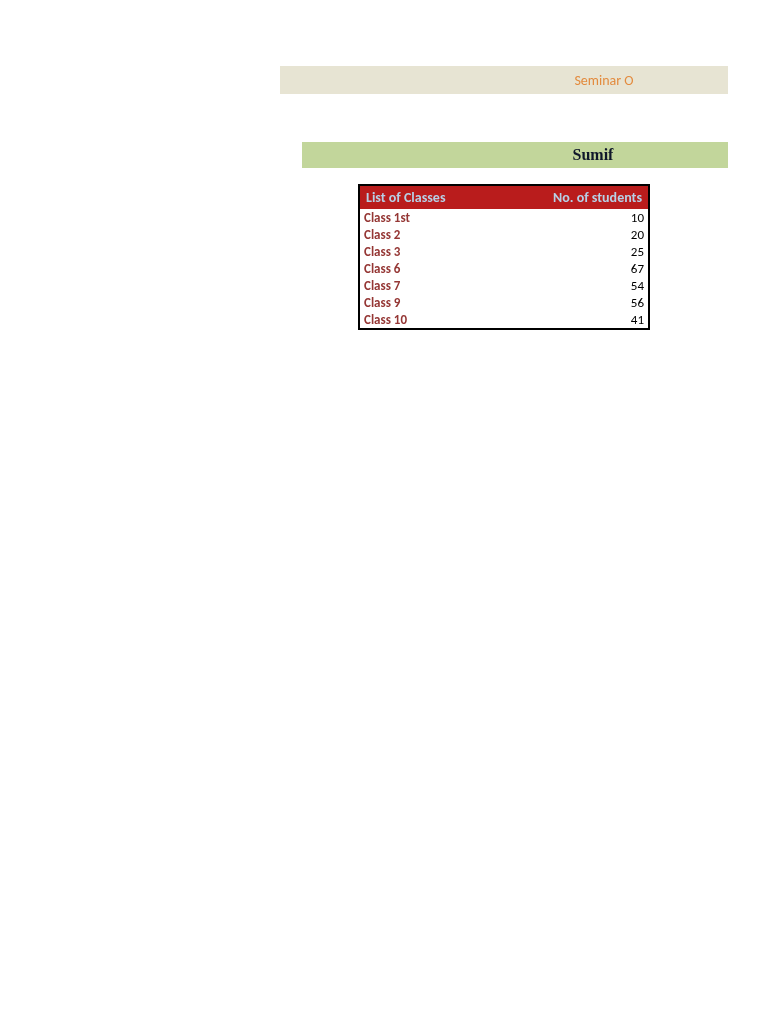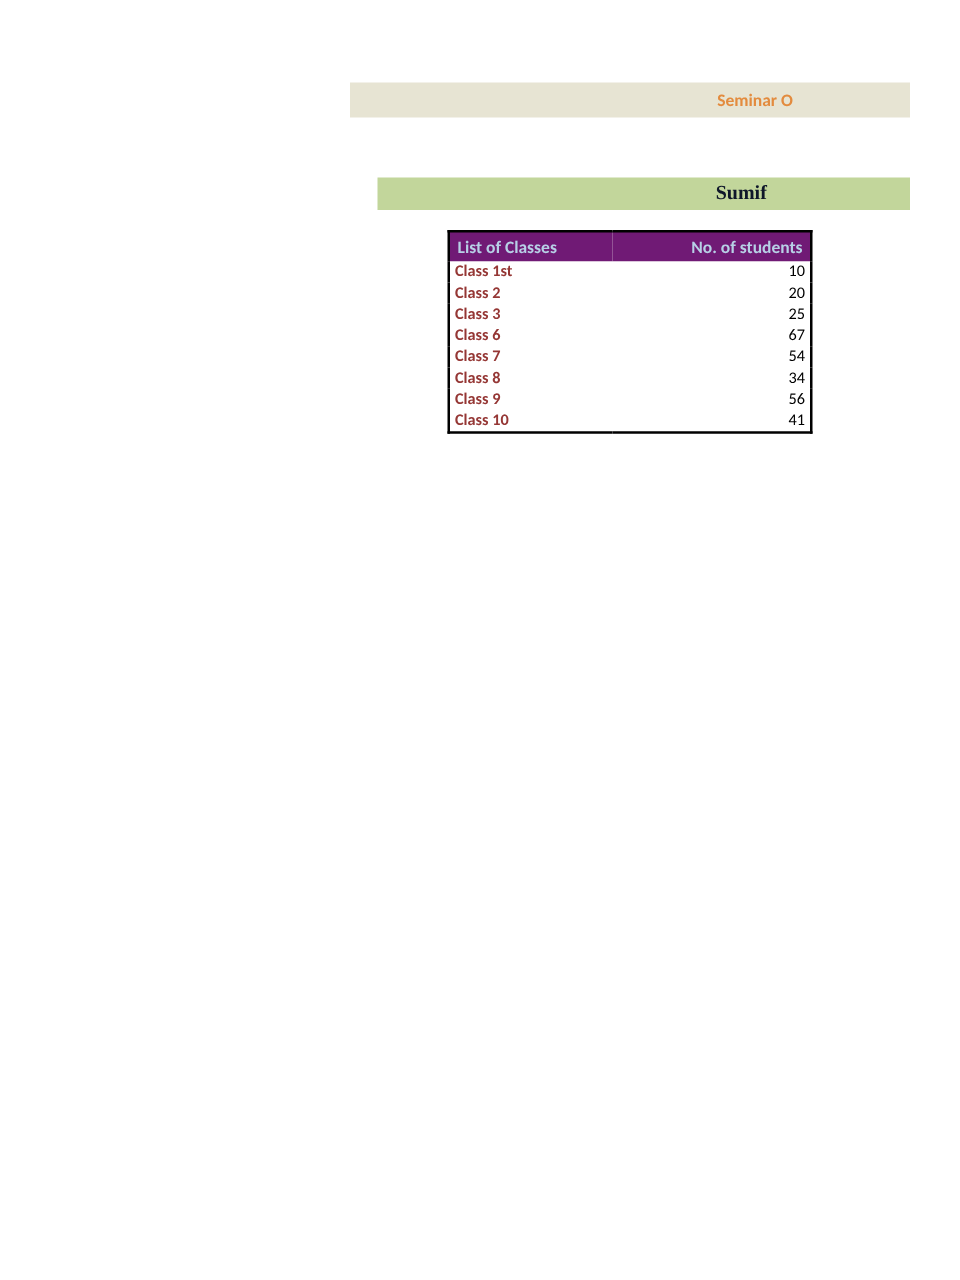--- a/index.html
+++ b/index.html
@@ -21,21 +21,21 @@
       width: 448px;
       height: 28px;
       background: #e7e4d3;
       display: flex;
       align-items: center;
       justify-content: center;
       padding-left: 200px;
     }
     .banner-top-text {
       color: #e38b3e;
-      font-weight: bold;
+      font-weight: normal;
       font-size: 14px;
     }
     .banner-section {
       position: absolute;
       left: 302px;
       top: 142px;
       width: 426px;
       height: 26px;
       background: #c2d69b;
       display: flex;
@@ -51,21 +51,21 @@
     }
     .data-table {
       position: absolute;
       left: 358px;
       top: 184px;
       width: 292px;
       border: 2px solid #000000;
       border-collapse: collapse;
     }
     .table-header {
-      background: #701a75;
+      background: #b91c1c;
     }
     .table-header th {
       color: #b7d0e6;
       font-weight: bold;
       font-size: 14px;
       text-align: left;
       padding: 3px 6px;
       font-family: Calibri, Arial, sans-serif;
     }
     .table-header th:last-child {
@@ -121,24 +121,20 @@
     </tr>
     <tr>
       <td>Class 6</td>
       <td>67</td>
     </tr>
     <tr>
       <td>Class 7</td>
       <td>54</td>
     </tr>
     <tr>
-      <td>Class 8</td>
-      <td>34</td>
-    </tr>
-    <tr>
       <td>Class 9</td>
       <td>56</td>
     </tr>
     <tr>
       <td>Class 10</td>
       <td>41</td>
     </tr>
   </tbody>
 </table>
 

